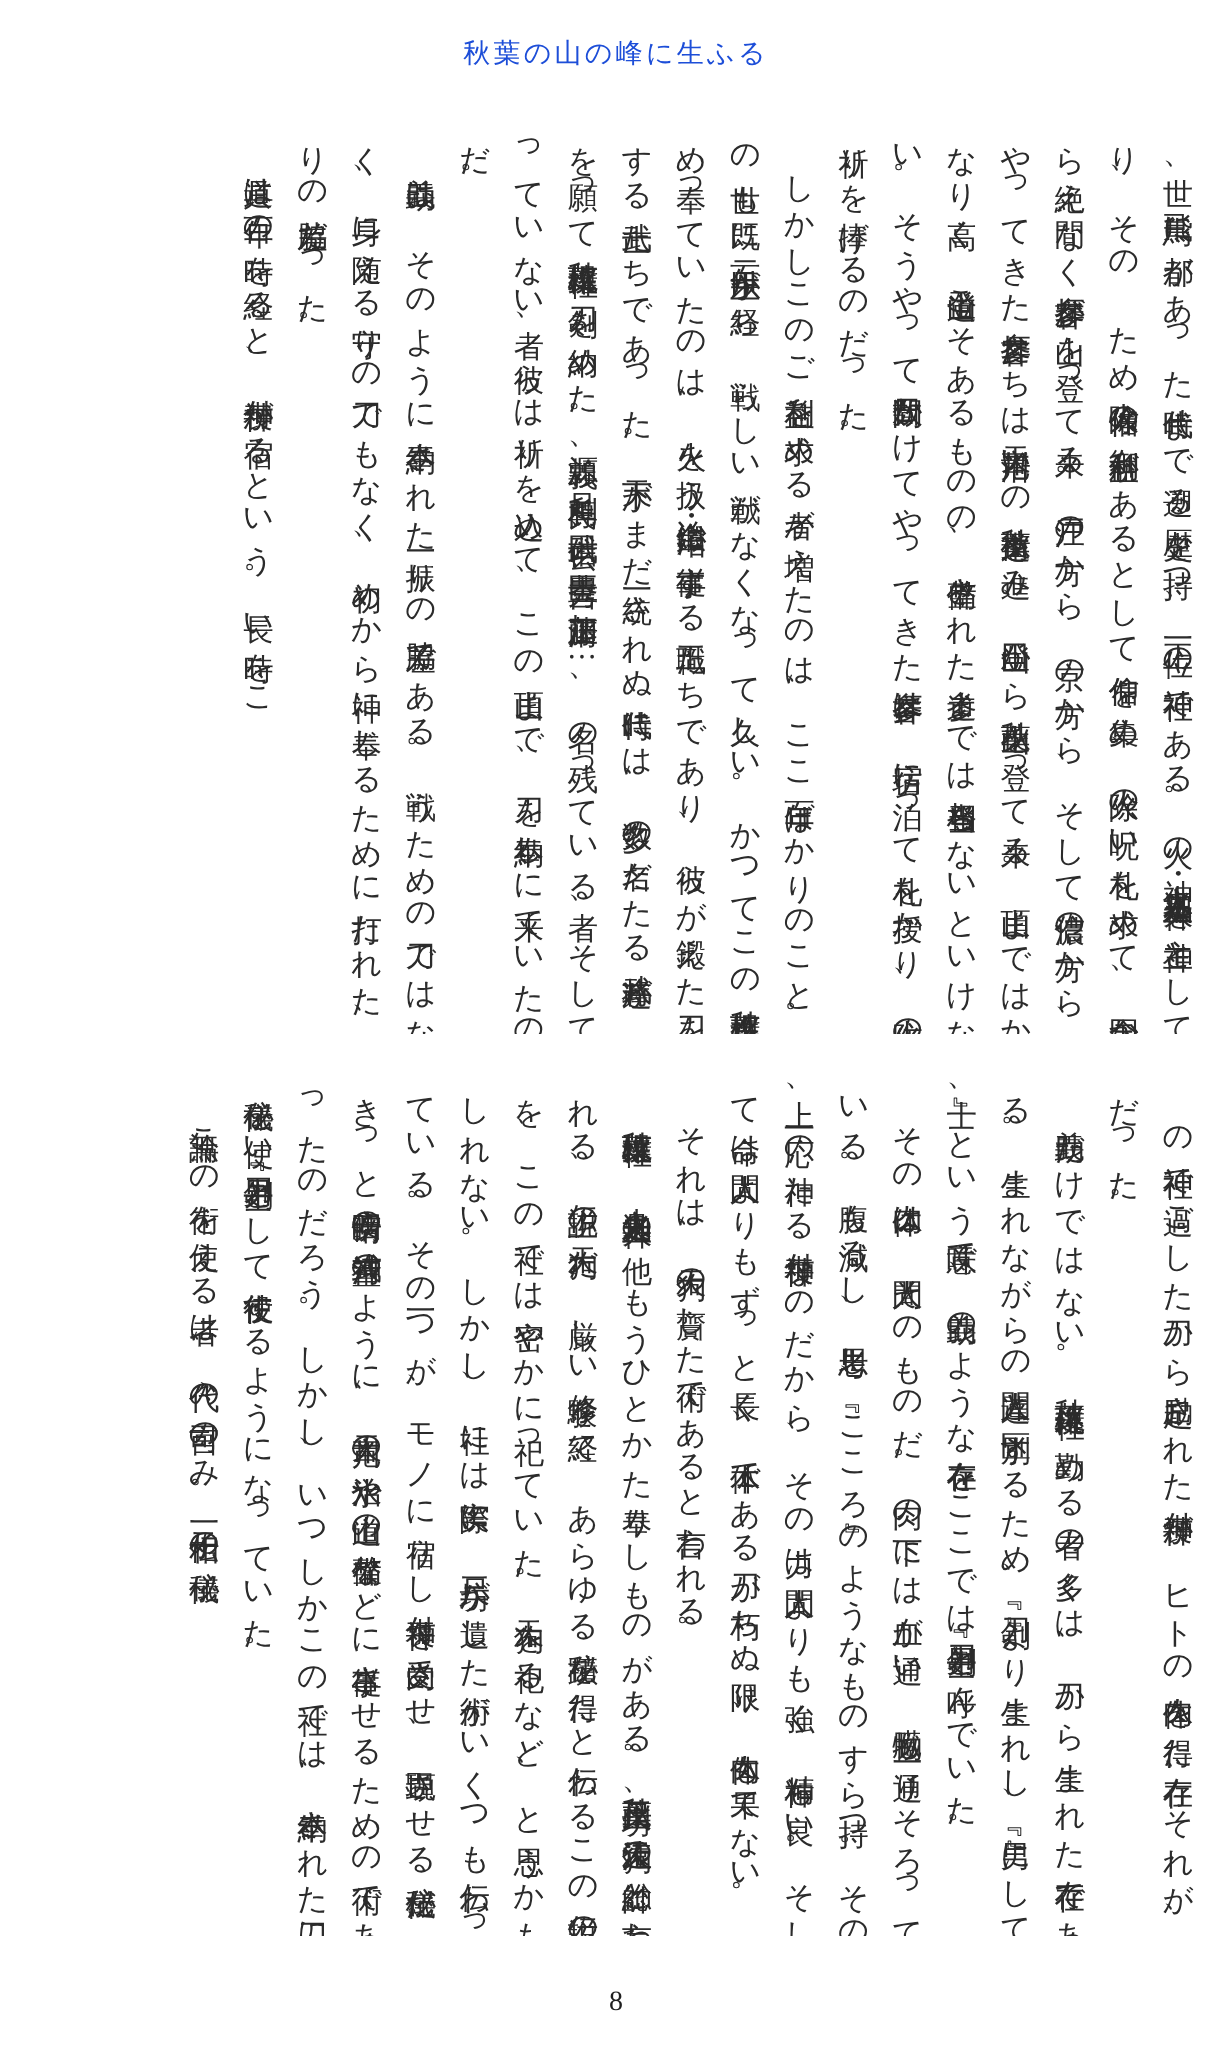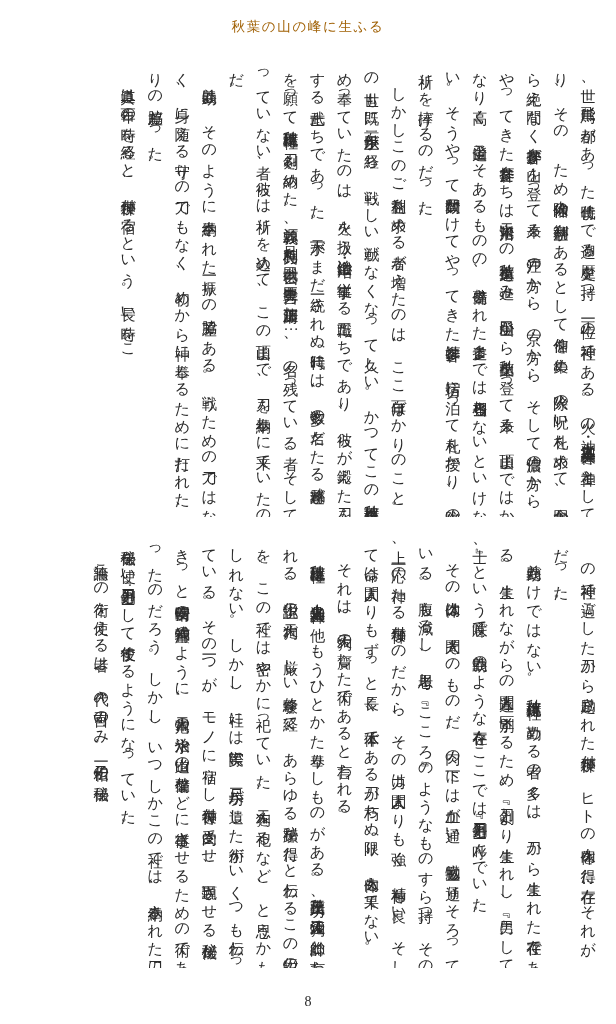--- a/index.html
+++ b/index.html
@@ -24,21 +24,21 @@
 
   
   .running-header {
     position: absolute;
     top: 18px;
     left: 0;
     width: 616px;
     text-align: center;
     font-size: 13.5px;
     letter-spacing: 0.12em;
-    color: #a16207;
+    color: #1d4ed8;
     white-space: nowrap;
   }
 
   
   .folio {
     position: absolute;
     bottom: 14px;
     left: 0;
     width: 616px;
     text-align: center;

